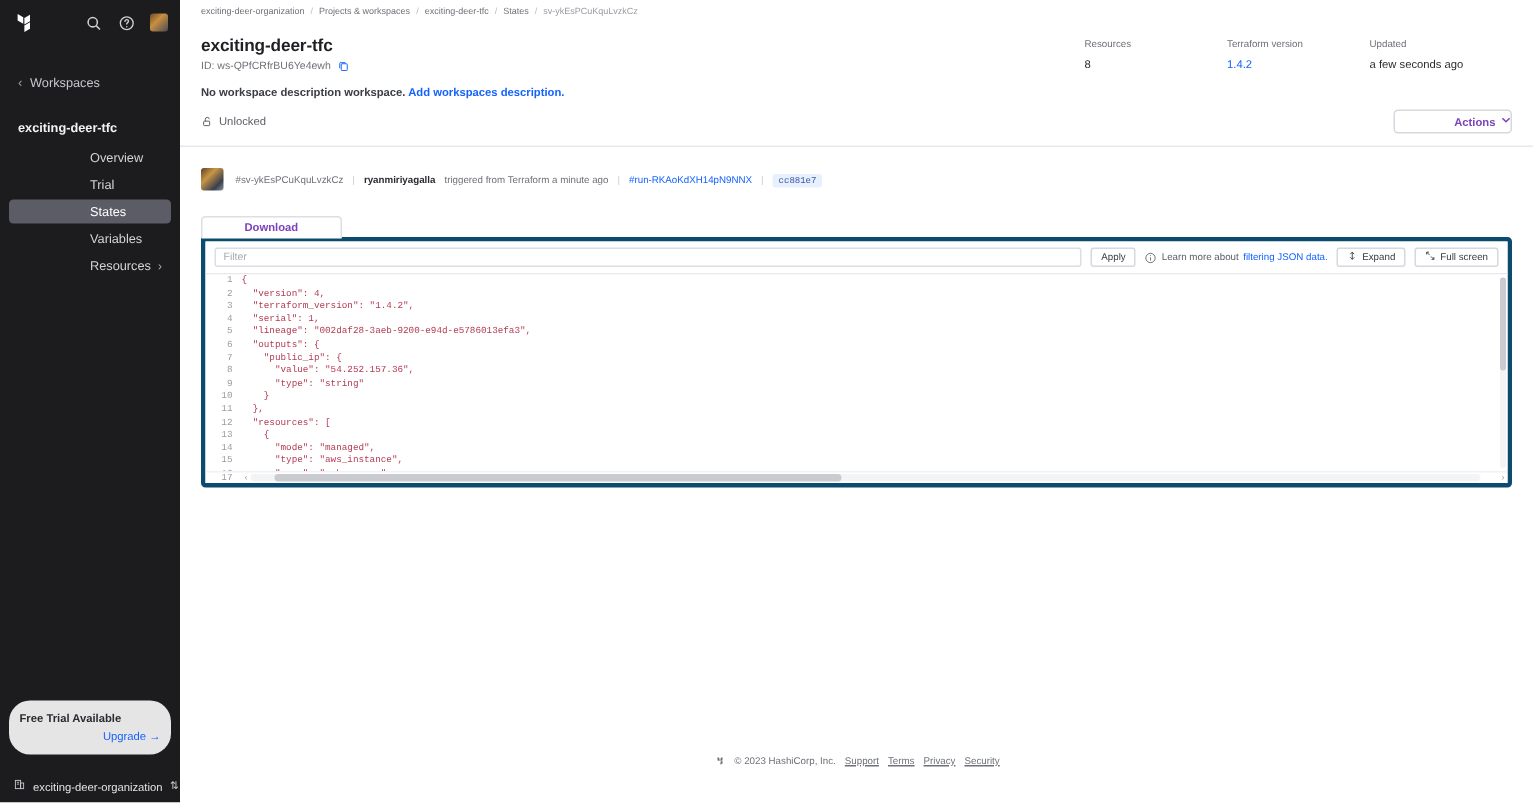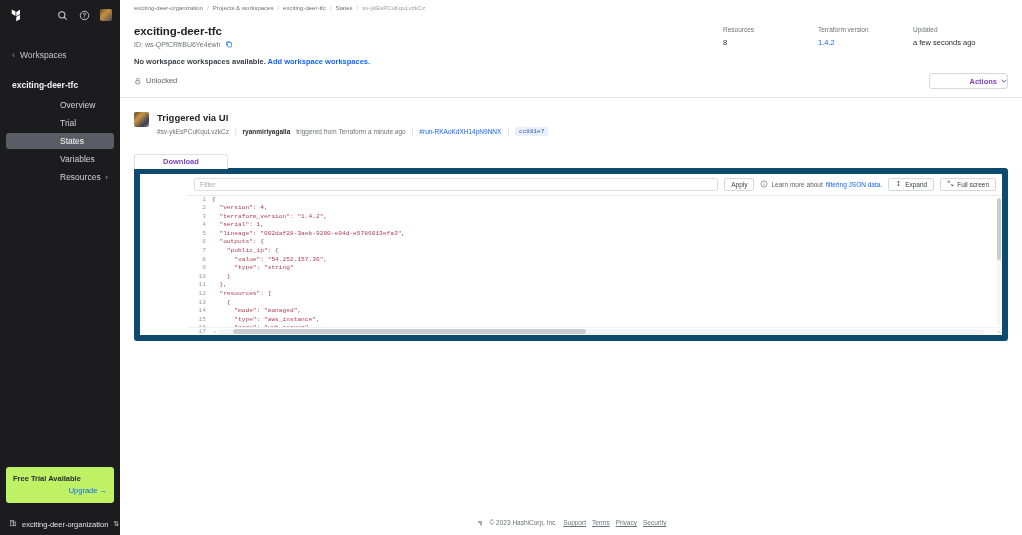--- a/index.html
+++ b/index.html
@@ -56,21 +56,21 @@
     height: 16px; margin: 1px 6px;
     padding: 0 6px; border-radius: 3px;
     font-size: 8.5px; color: #d4d4d8; cursor: pointer;
   }
   .sb-item.active { background: #5c5c66; color: #ffffff; }
   .sb-item .sb-item-label { flex: 1; margin-left: 48px; }
   .sb-item .sb-caret { font-size: 8px; color: #b0b0b8; }
 
   .sb-trial {
     position: absolute; left: 6px; right: 6px; bottom: 32px;
-    background: #bef264; border-radius: 3px;
+    background: #e5e5e5; border-radius: 14px;
     padding: 7px 7px 8px 7px;
     color: #3b3d45;
   }
   .sb-trial-title { font-size: 7.5px; font-weight: bold; color: #2a2b31; }
   .sb-trial-link { font-size: 7.5px; color: #1563ff; margin-top: 3px; display:block; cursor:pointer;text-align:right; }
 
   .sb-org {
     position: absolute; left: 0; right: 0; bottom: 0;
     height: 22px; display: flex; align-items: center; gap: 5px;
     padding: 0 9px; font-size: 7.5px; color: #e3e3e7; cursor: pointer;
@@ -154,21 +154,21 @@
   .download-btn {
     display: inline-flex; align-items: center; justify-content: center;
     height: 15px; padding: 0 28px;
     border: 1px solid #dcdee3; border-bottom: none;
     border-radius: 3px 3px 0 0;
     background: #fff; color: #7b42bc;
     font-size: 7.5px; font-weight: bold; cursor: pointer;
     position: relative; top: 1px;
   }
 
-  .json-panel { border: 6px solid #0c4a6e; border-radius: 0 3px 3px 3px; padding-left: 48px; }
+  .json-panel { border: 3px solid #0c4a6e; border-radius: 0 3px 3px 3px; }
   .filter-bar {
     display: flex; align-items: center; gap: 6px;
     padding: 4px 6px;
     border-bottom: 1px solid #e7e8ec;
     background: #fff;
   }
   .filter-input {
     flex: 1; height: 13px;
     border: 1px solid #dcdee3; border-radius: 2px;
     font-size: 7px; color: #3b3d45;
@@ -338,22 +338,22 @@
           <div class="ws-id-row">
             <span class="ws-id">ID: ws-QPfCRfrBU6Ye4ewh</span>
             <span class="copy-icon">
               <svg width="8" height="8" viewBox="0 0 16 16" fill="none" stroke="#1563ff" stroke-width="1.3">
                   <rect x="5" y="5" width="8" height="9" rx="1"></rect>
                   <path d="M10.5 3.5H4a1 1 0 0 0-1 1V11"></path>
                 </svg>
             </span>
           </div>
           <div class="ws-desc">
-            <span>No workspace workspaces available.</span>
-            <a>Add workspace workspaces.</a>
+            <span>No workspace description workspace.</span>
+            <a>Add workspaces description.</a>
           </div>
           <div class="ws-lock">
             <span class="lock-icon">
               <svg width="8" height="8" viewBox="0 0 16 16" fill="none" stroke="#5c5f66" stroke-width="1.3">
                   <rect x="3.5" y="7.5" width="8" height="6" rx="1"></rect>
                   <path d="M5.8 7.5V5.2a2.6 2.6 0 0 1 5.2-.3"></path>
                 </svg>
             </span>
             <span>Unlocked</span>
           </div>
@@ -383,21 +383,20 @@
             </svg>
         </span>
       </div>
     </div>
 
     <div class="content">
 
       <div class="run-block">
         <div class="run-avatar"></div>
         <div>
-          <div class="run-title">Triggered via UI</div>
           <div class="run-meta">
             <span class="sv-id">#sv-ykEsPCuKquLvzkCz</span>
             <span class="divider">|</span>
             <span class="user">ryanmiriyagalla</span>
             <span>triggered from Terraform a minute ago</span>
             <span class="divider">|</span>
             <span class="run-link">#run-RKAoKdXH14pN9NNX</span>
             <span class="divider">|</span>
             <span class="commit-badge">cc881e7</span>
           </div>

